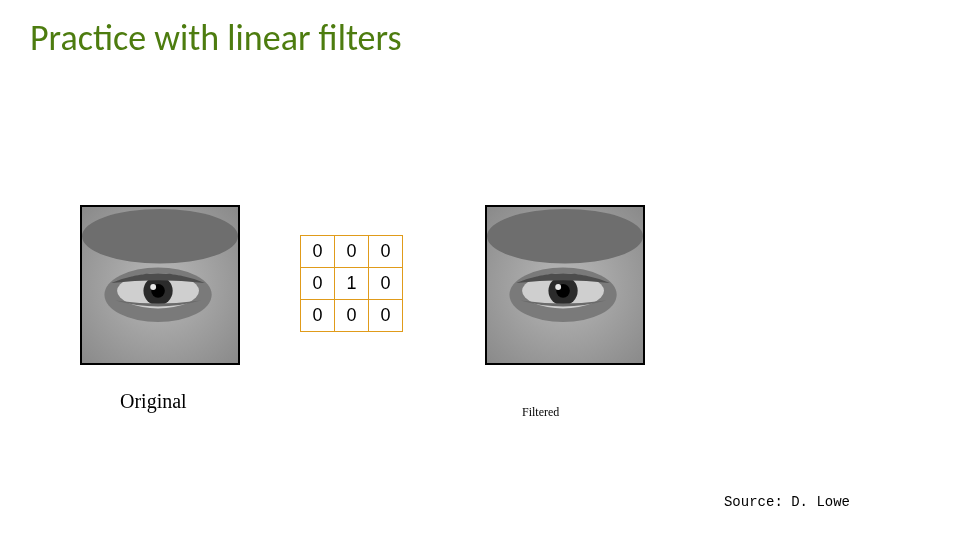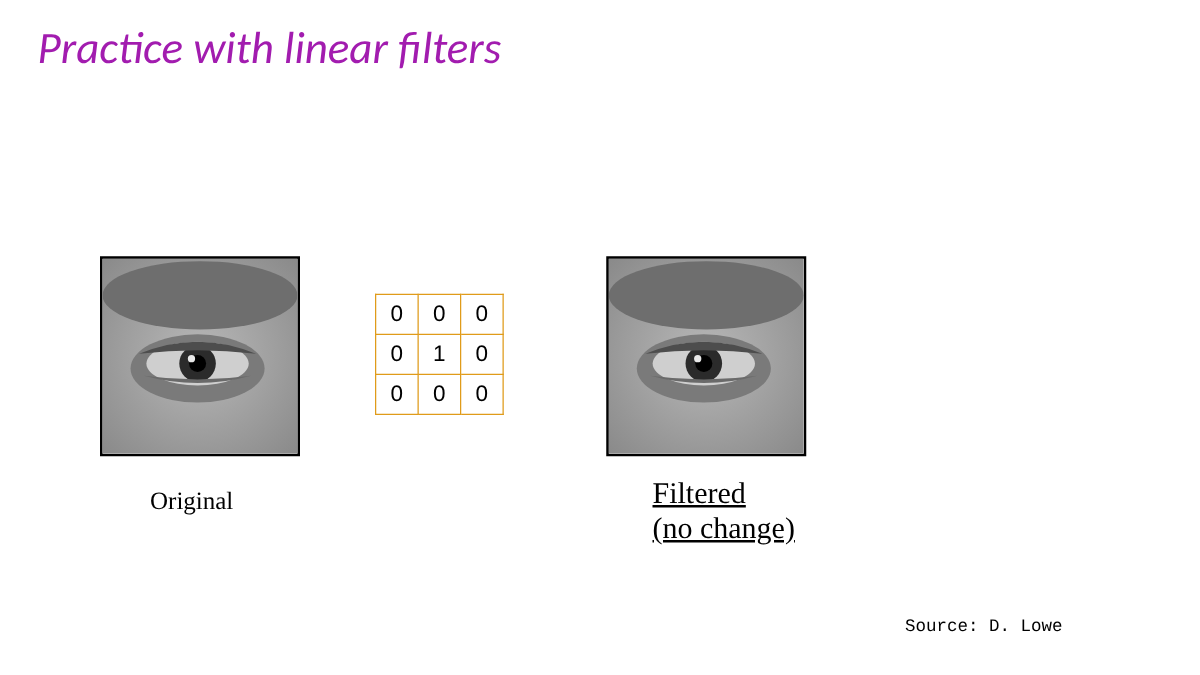--- a/index.html
+++ b/index.html
@@ -1,22 +1,22 @@
 <!DOCTYPE html>
 <html><head>
 <meta charset="utf-8">
 <style>
   * { margin: 0; padding: 0; box-sizing: border-box; }
   html, body { width: 960px; height: 540px; background: #fff; font-family: "Calibri", "Segoe UI", sans-serif; position: relative; }
-  .title { position: absolute; left: 30px; top: 16px; font-size: 36px; color: #a21caf; font-weight: 400; font-style: italic; }
+  .title { position: absolute; left: 30px; top: 16px; font-size: 36px; color: #4d7c0f; font-weight: 400; }
   .eye-img { position: absolute; width: 160px; height: 160px; border: 2px solid #000; overflow: hidden; }
   .kernel { position: absolute; border-collapse: collapse; }
   .kernel td { width: 34px; height: 32px; border: 1px solid #e09b1a; text-align: center; font-family: Arial, sans-serif; font-size: 18px; color: #000; }
   .caption-left { position: absolute; left: 120px; top: 390px; font-family: Liberation Serif, serif; font-size: 20px; }
-  .caption-right { position: absolute; left: 522px; top: 382px; font-family: "Times New Roman", serif; font-size: 24px; line-height: 1.15; text-decoration: underline; }
+  .caption-right { position: absolute; left: 522px; top: 406px; font-family: "Times New Roman", serif; font-size: 12px; line-height: 1.15; }
   .source { position: absolute; right: 110px; bottom: 30px; font-family: Liberation Mono, monospace; font-size: 14px; color: #000; }
   
   .eye-svg { width: 100%; height: 100%; display: block; }
 </style>
 </head>
 <body>
 
 <div class="title">Practice with linear filters</div>
 
 <div class="eye-img" style="left:80px; top:205px;" aria-label="eye-original">
@@ -87,16 +87,15 @@
     <td>0</td>
     <td>0</td>
     <td>0</td>
   </tr>
 </tbody>
   </table>
 
 <div class="caption-left">Original</div>
 <div class="caption-right">
   <span>Filtered</span><br>
-  <span>(no change)</span>
 </div>
 
 <div class="source">Source: D. Lowe</div>
 
 </body></html>

